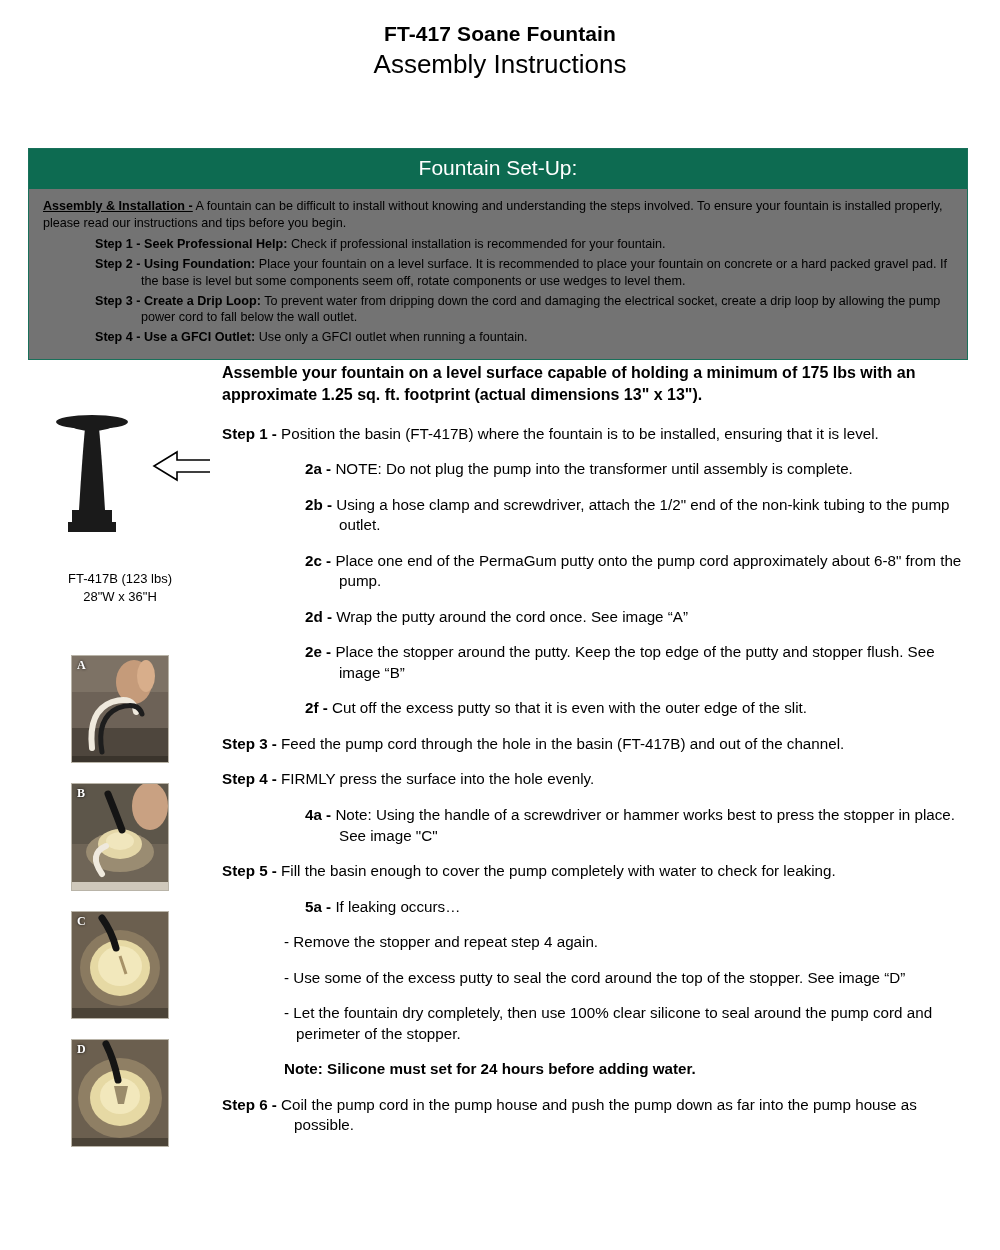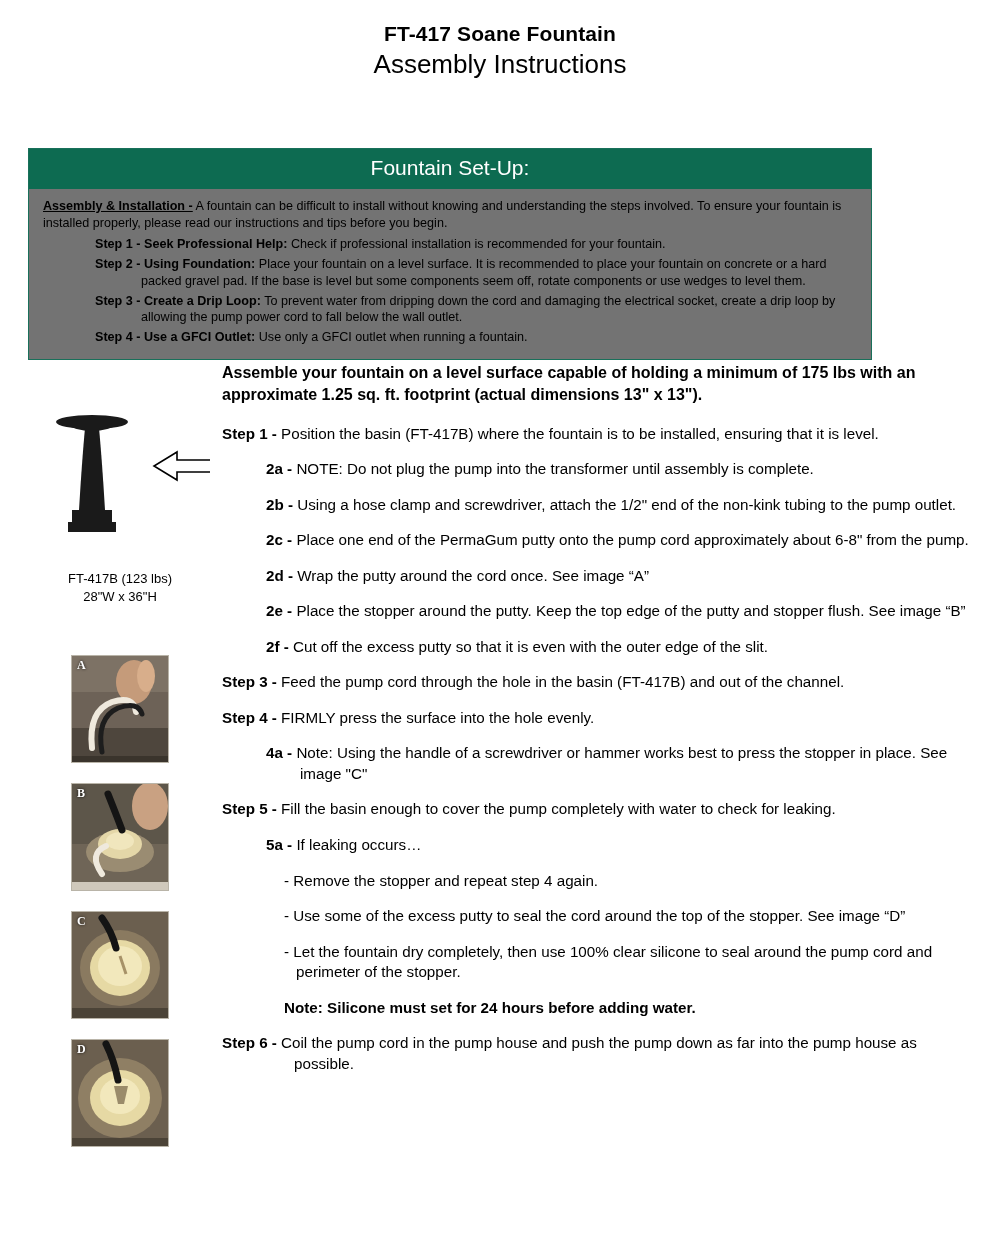--- a/index.html
+++ b/index.html
@@ -32,21 +32,21 @@
     font-weight: normal;
     line-height: 1.2;
     margin-top: 3px;
   }
 
   
   .setup-panel {
     position: absolute;
     left: 28px;
     top: 148px;
-    width: 844px;
+    width: 940px;
     border: 1px solid #19705a;
     box-sizing: border-box;
   }
   .setup-header {
     background: #0d6b51;
     color: #ffffff;
     text-align: center;
     font-size: 21px;
     padding: 7px 0 9px 0;
     font-weight: normal;
@@ -139,21 +139,21 @@
   .step {
     margin-bottom: 15px;
     padding-left: 72px;
     text-indent: -72px;
   }
   .step .k {
     font-weight: bold;
   }
   .sub {
     margin-bottom: 15px;
-    margin-left: 44px;
+    margin-left: 83px;
     padding-left: 34px;
     text-indent: -34px;
   }
   .sub .k {
     font-weight: bold;
   }
   .dash {
     margin-bottom: 15px;
     margin-left: 62px;
     padding-left: 12px;

